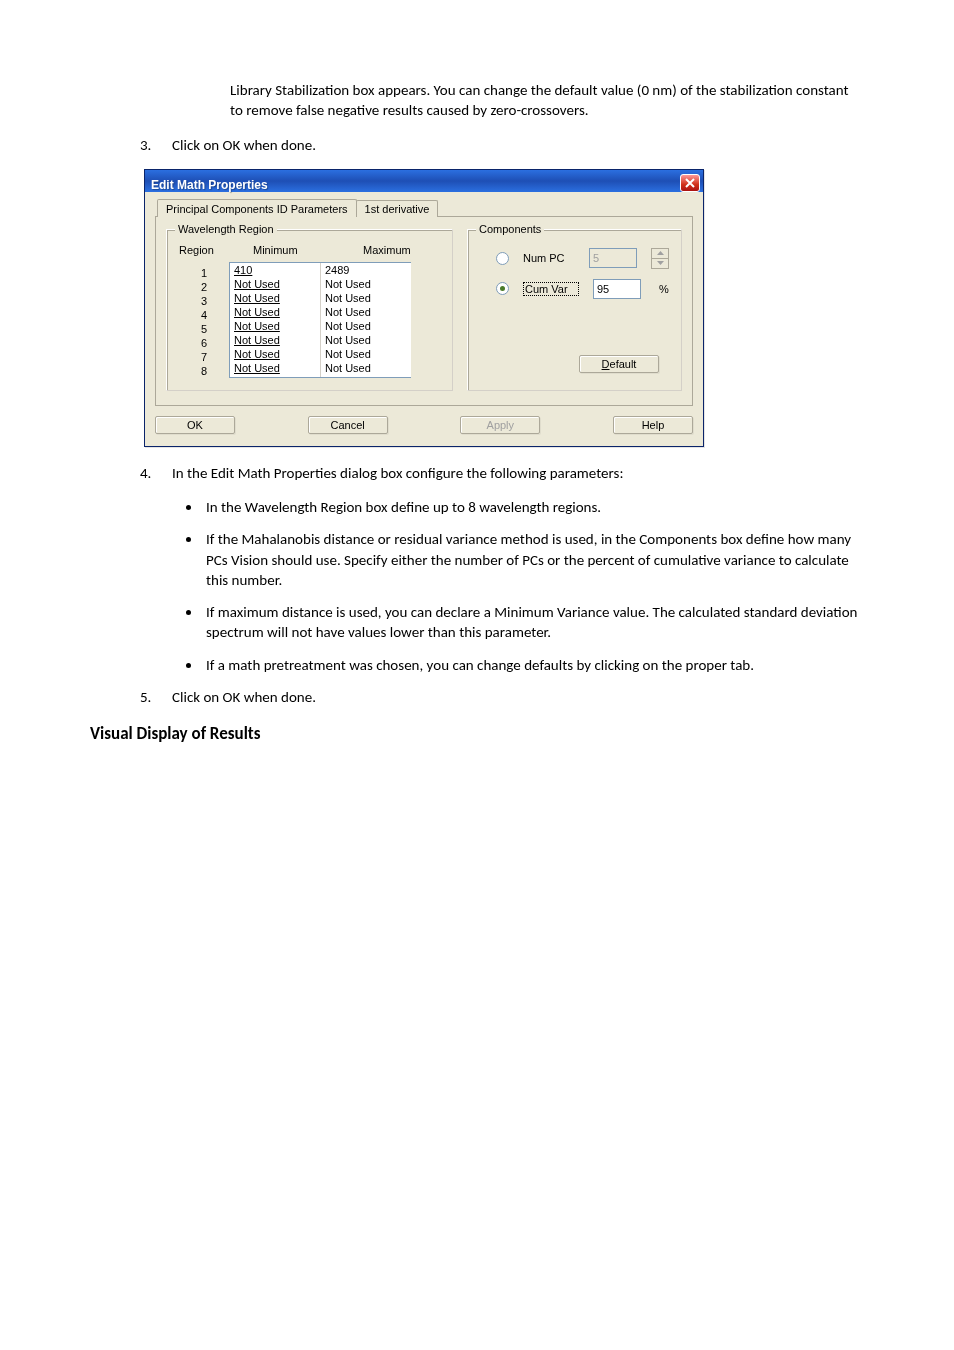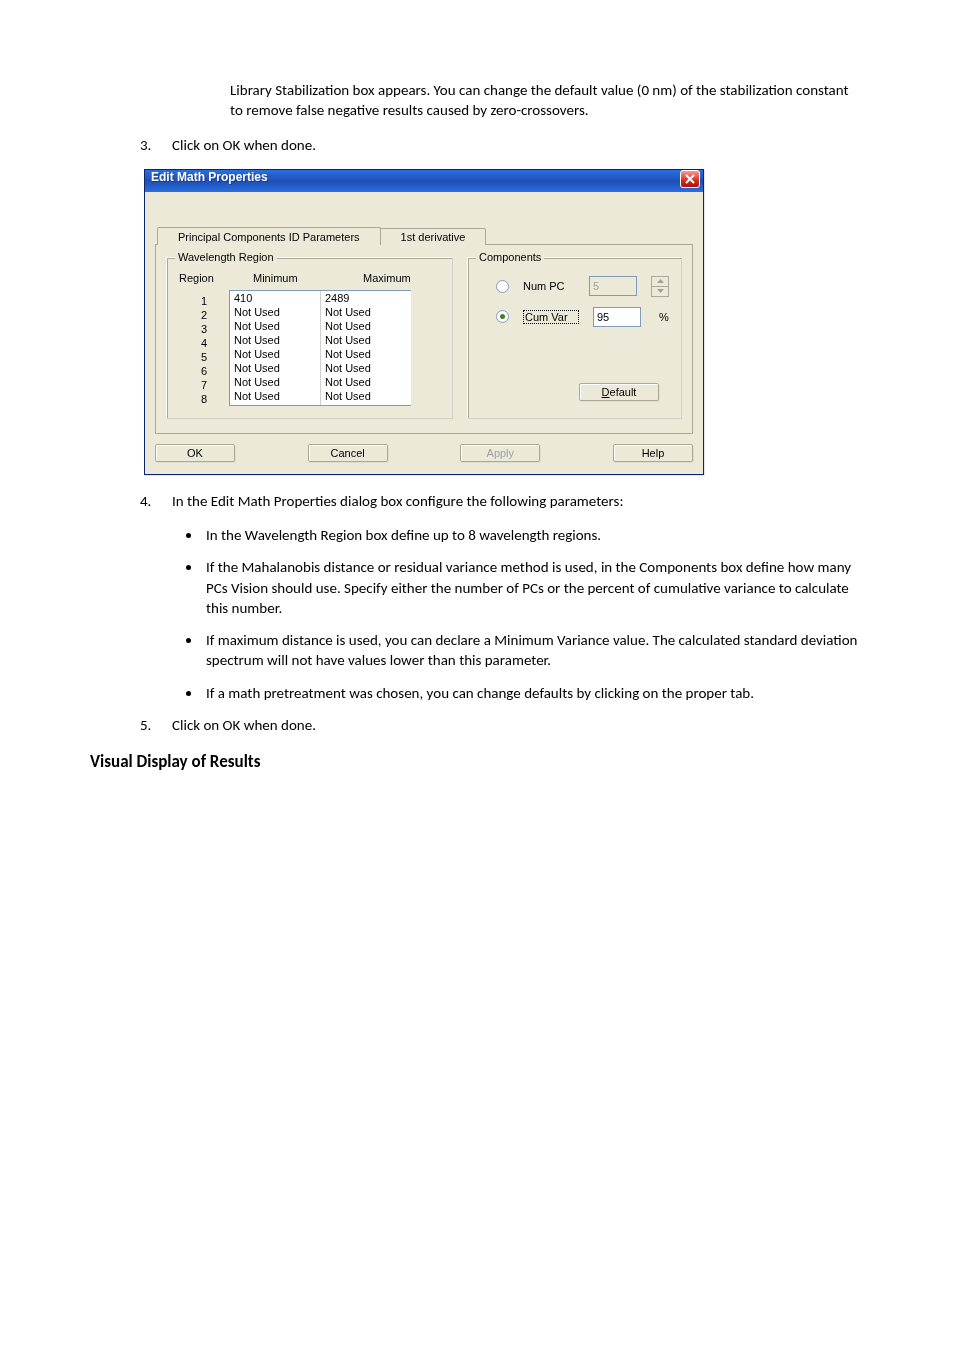--- a/index.html
+++ b/index.html
@@ -78,21 +78,21 @@
     font-family: Tahoma, Arial, sans-serif;
     font-size: 11px;
     color: #000;
     background: #ece9d8;
     box-shadow: 1px 1px 0 rgba(0,0,0,0.1);
   }
   .titlebar {
     height: 22px;
     background: linear-gradient(to bottom, #2b6fe0 0%, #1e4fb5 50%, #2b6fe0 100%);
     display: flex;
-    align-items: flex-start;
+    align-items: flex-end;
     color: #fff;
     font-weight: bold;
     padding: 0 2px 0 6px;
     font-size: 12px;
   }
   .titlebar .title-text {
     flex: 1;
     text-shadow: 1px 1px 1px rgba(0,0,0,0.3);
   }
   .close-btn {
@@ -113,28 +113,27 @@
   }
   .tabstrip {
     display: flex;
     align-items: flex-end;
     padding-left: 2px;
     border-bottom: 1px solid #aca899;
   }
   .tab {
     border: 1px solid #aca899;
     border-bottom: none;
-    padding: 2px 20px;
+    padding: 2px 8px;
     background: #ece9d8;
     border-top-left-radius: 2px;
     border-top-right-radius: 2px;
     position: relative;
     top: 1px;
     margin-right: -1px;
-    margin-top: 28px;
   }
   .tab.active {
     background: #ece9d8;
     z-index: 2;
     padding-top:3px;
   }
   .tab.inactive {
     color:#000;
   }
   .panel {
@@ -188,21 +187,21 @@
     border:1px solid #7f9db9;
     border-right:none;
     display:flex;
     background:#fff;
   }
   .wl-col {
     width: 90px;
     display:flex;
     flex-direction:column;
   }
-  .wl-col.minc { border-right:1px solid #d4d0c8; }
+  .wl-col.minc { border-right:1px solid #d4d0c8;text-decoration:underline; }
   .wl-col span {
     line-height: 14px;
     padding: 0 4px;
   }
   .comp-row {
     display:flex;
     align-items:center;
     gap:14px;
     margin: 4px 0 0 4px;
   }

